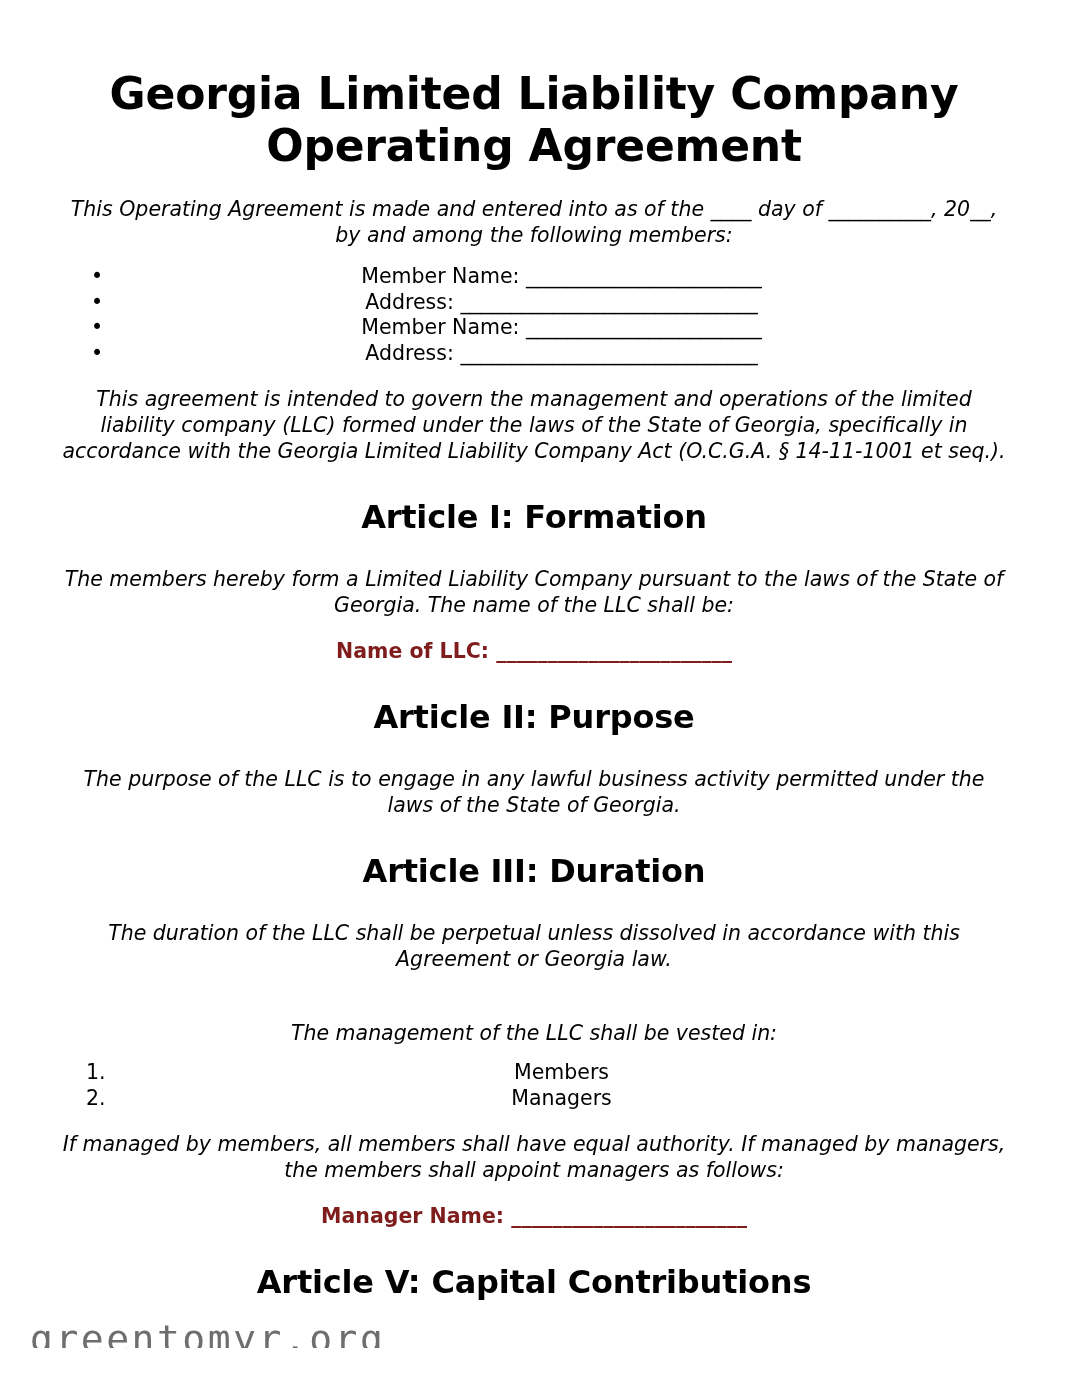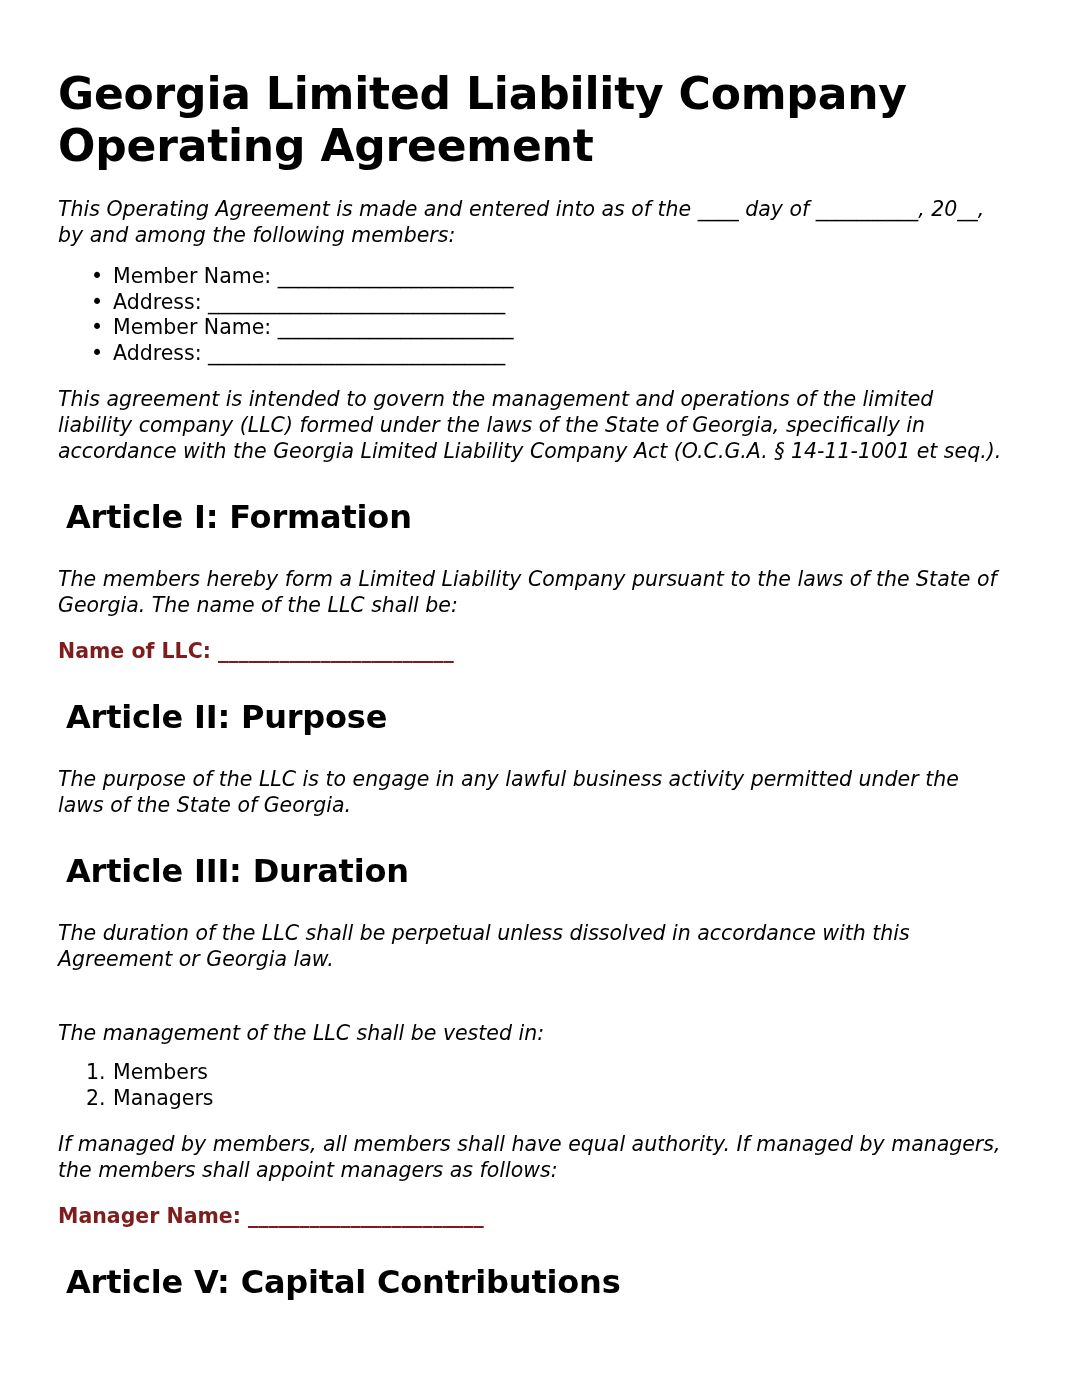--- a/index.html
+++ b/index.html
@@ -12,20 +12,21 @@
     font-family: "DejaVu Sans", "Liberation Sans", sans-serif;
     color: #000000;
   }
   .page {
     position: relative;
     width: 1073px;
     height: 1348px;
     background: #ffffff;
     overflow: hidden;
     box-sizing: border-box;
+    text-align: center;
   }
   .content {
     position: absolute;
     left: 58px;
     top: 0;
     width: 952px;
   }
 
   h1.doc-title {
     font-size: 44px;
@@ -190,14 +191,15 @@
     <p class="body-text">If managed by members, all members shall have equal authority. If managed by managers, the members shall appoint managers as follows:</p>
     <div class="sp-field"></div>
     <p class="field-line">Manager Name: _______________________</p>
 
     <div class="sp-head"></div>
 
     <h2 class="article-heading">Article V: Capital Contributions</h2>
 
   </div>
 
+  <div class="watermark">greentomyr.org</div>
 
 </div>
 
 </body></html>

